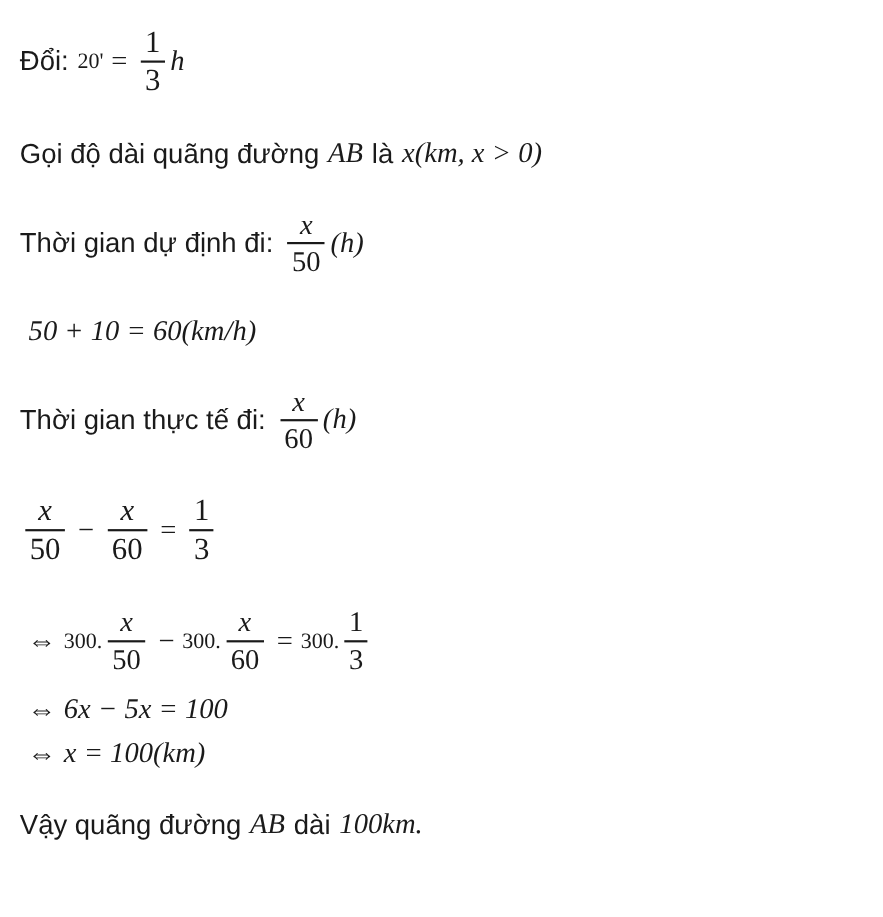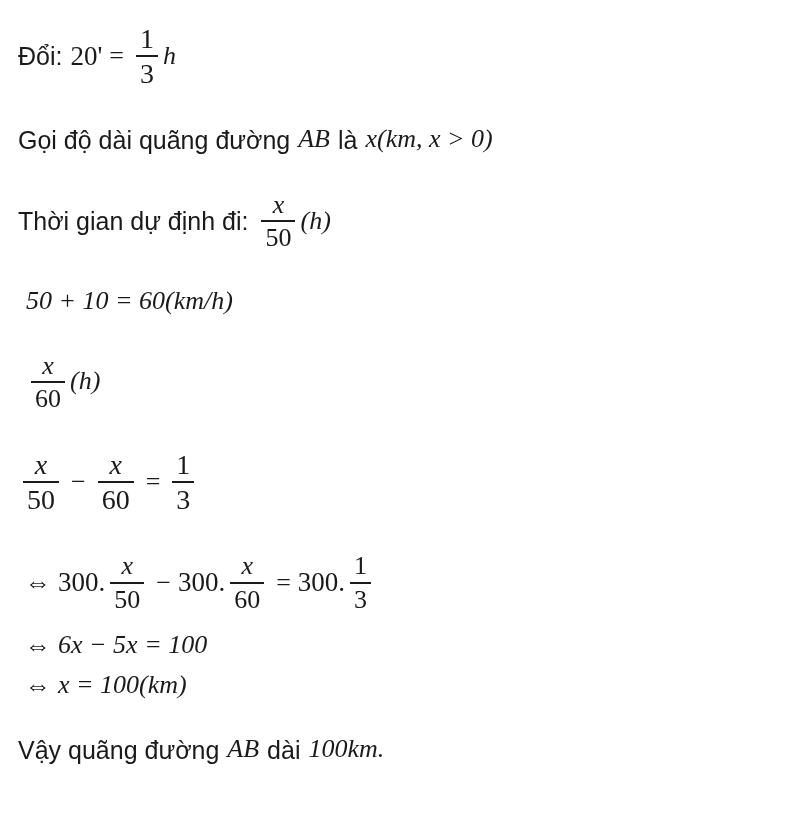--- a/index.html
+++ b/index.html
@@ -33,21 +33,21 @@
     line-height: 1.2;
   }
   .math {
     font-family: "Liberation Serif", serif;
     font-size: 26px;
     font-style: italic;
     line-height: 1.1;
   }
   .mathu {
     font-family: "Liberation Serif", serif;
-    font-size: 27px;
+    font-size: 20px;
     font-style: normal;
     line-height: 1.1;
   }
   .sp { display: inline-block; width: 8px; }
 
   
   .frac {
     display: inline-flex;
     flex-direction: column;
     align-items: center;
@@ -120,20 +120,21 @@
     </span>
     <span class="math">(h)</span>
   </div>
 
   <div class="line gap-top">
     <span class="sp"></span>
     <span class="math">50 + 10 = 60(km/h)</span>
   </div>
 
   <div class="line gap-top">
+    <span class="txt">Thời gian thực tế đi:</span>
     <span class="sp"></span>
     <span class="frac">
       <span class="num it">x</span>
       <span class="bar"></span>
       <span class="den">60</span>
     </span>
     <span class="math">(h)</span>
   </div>
 
 

